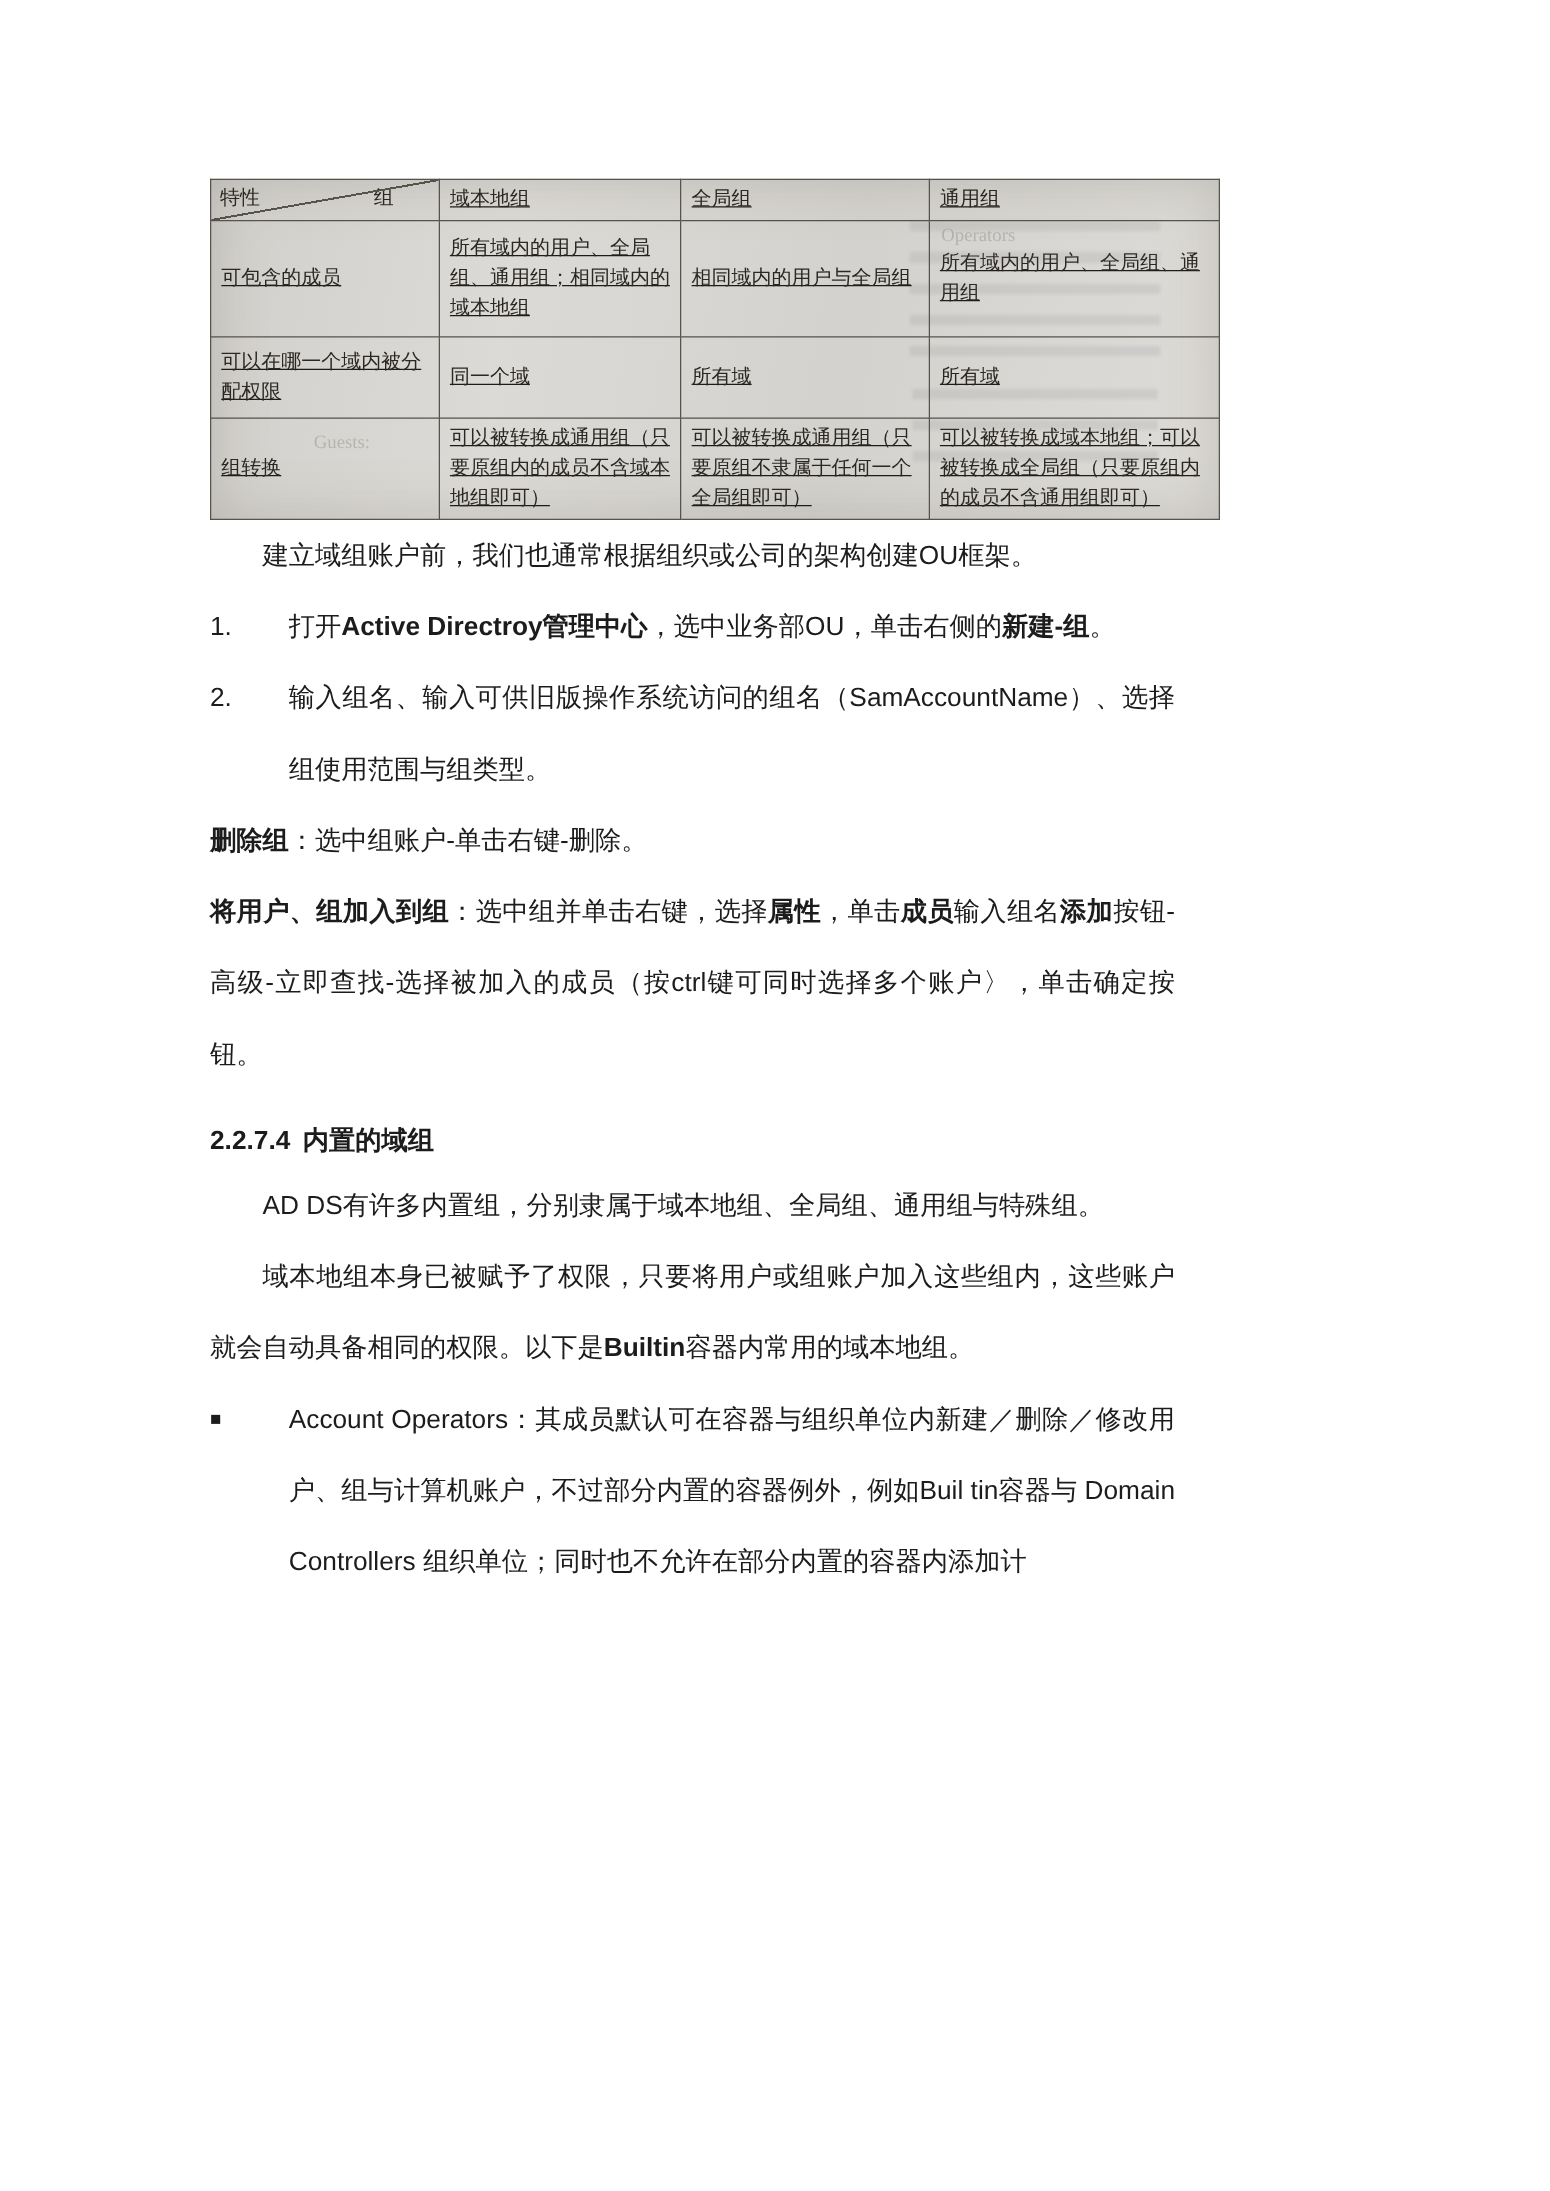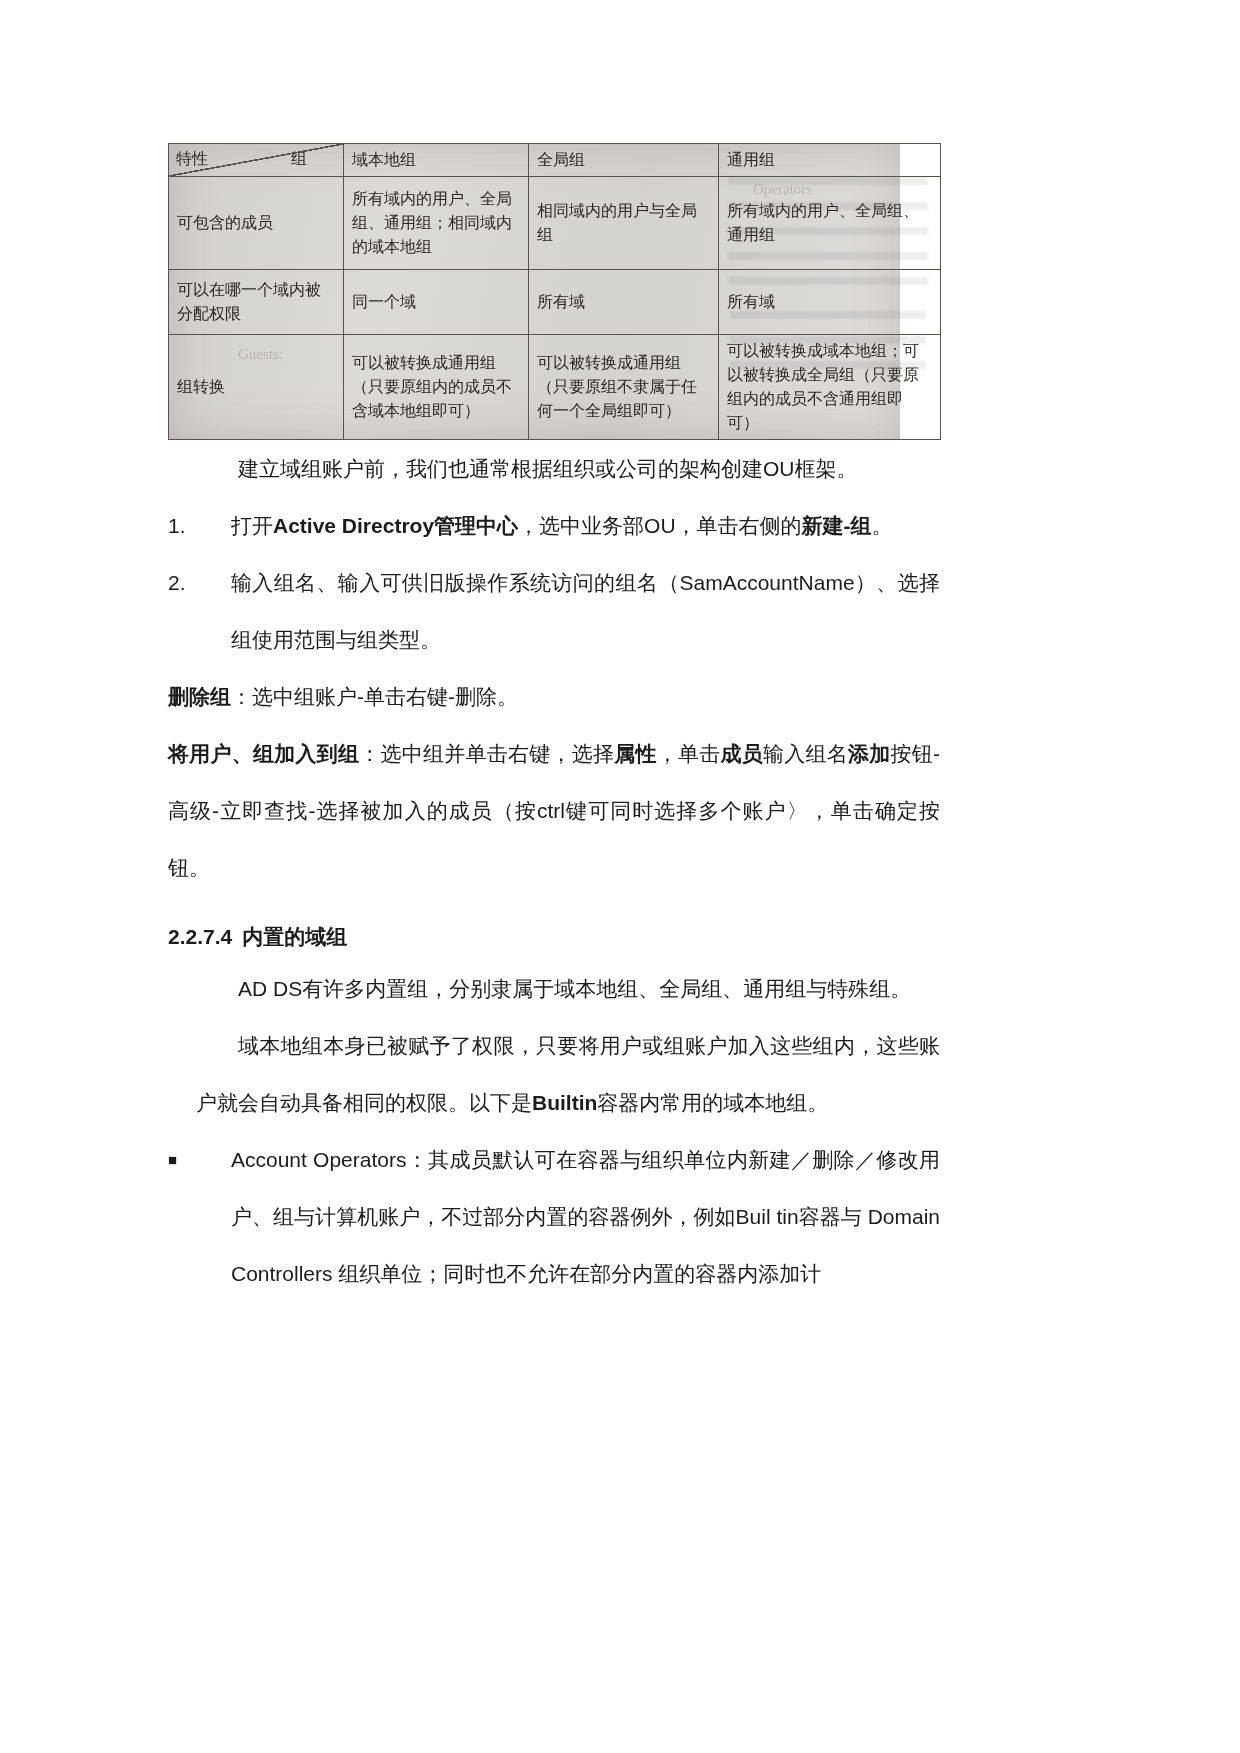--- a/index.html
+++ b/index.html
@@ -10,23 +10,24 @@
     position: relative;
     overflow: hidden;
     font-family: "Liberation Sans", "DejaVu Sans", sans-serif;
     color: #1c1c1c;
   }
   .doc { position: absolute; left: 168px; top: 143px; width: 772px; }
 
   
   .scan {
     position: relative;
-    width: 732px;
+    width: 808px;
     background: linear-gradient(100deg, #d2d0cc 0%, #dcdad6 30%, #d4d2ce 62%, #dedcd8 100%);
     box-shadow: inset 0 0 46px rgba(115,110,100,0.28);
+    text-decoration: underline;
   }
   .scan table {
     width: 100%;
     border-collapse: collapse;
     table-layout: fixed;
     font-family: "Liberation Serif", "DejaVu Serif", serif;
     font-size: 16px;
     color: #2b2823;
   }
   .scan td, .scan th {
@@ -50,36 +51,36 @@
       #56534d calc(50% + 0.8px), transparent calc(50% + 0.8px));
   }
   .corner .cl { position: absolute; left: 7px; top: 3px; }
   .corner .cr { position: absolute; right: 36px; top: 3px; }
   .ghost {
     position: absolute;
     font-family: "Liberation Serif", "DejaVu Serif", serif;
     font-size: 15px; color: #5a564e; opacity: 0.26;
     filter: blur(0.6px); pointer-events: none;
   }
-  .ghost.g1 { left: 70px; top: 203px; }
+  .ghost.g1 { left: 83px; top: 203px; }
   .ghost.g2 { left: 585px; top: 38px; }
   .smudge {
     position: absolute; pointer-events: none;
     background: repeating-linear-gradient(180deg,
       rgba(85,85,95,0.10) 0 8px, rgba(0,0,0,0) 8px 25px);
     filter: blur(1.1px);
   }
   .smudge.s1 { left: 560px; top: 34px; width: 200px; height: 120px; }
   .smudge.s2 { left: 562px; top: 168px; width: 196px; height: 60px; }
 
   
   .heading { font-size: 21px; font-weight: bold; margin: 26px 0 8px; line-height: 30px; }
   .heading .h-num { margin-right: 10px; }
   .para { font-size: 21px; line-height: 57px; margin: 0; text-align: justify; }
-  .para.indent { text-indent: 42px; margin-left: 28px; }
+  .para.indent { text-indent: 42px; }
   .b { font-weight: bold; }
   .li { display: flex; margin: 0; }
   .li .marker { width: 39px; flex: none; font-size: 21px; line-height: 57px; }
   .li .li-text { flex: 1; font-size: 21px; line-height: 57px; text-align: justify; margin-left: 24px; }
   .li.bullet .marker { font-size: 15px; }
 </style>
 </head>
 <body>
 
 <div class="doc">

